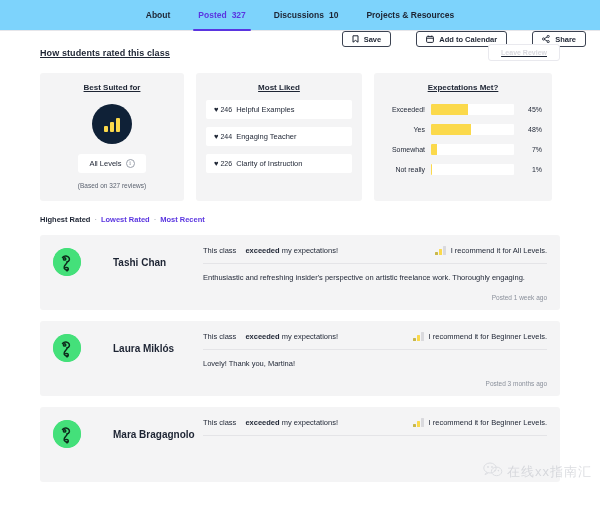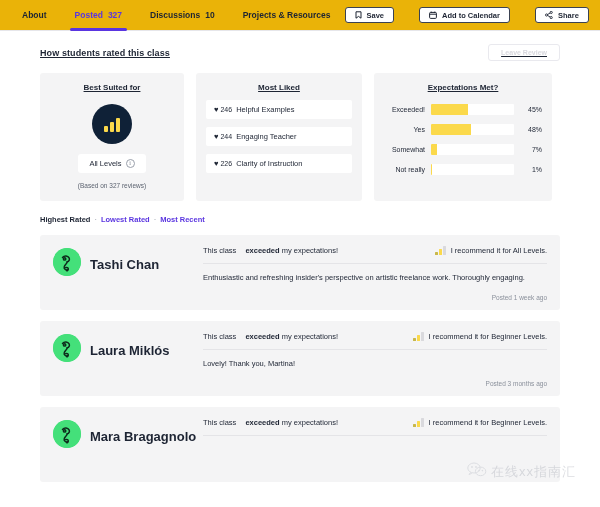--- a/index.html
+++ b/index.html
@@ -9,25 +9,26 @@
     font-family: "Liberation Sans", sans-serif;
     color: #1d2433;
     overflow: hidden;
   }
   #root { position: relative; width: 600px; height: 507px; }
 
   
   .topnav {
     position: relative;
     height: 31px;
-    background: #eab308;
+    background: #7dd3fc;
     display: flex;
     align-items: center;
     padding: 0 8px 0 8px;
     border-bottom: 1px solid #e6e6ea;
+    flex-direction: column;
   }
   .tabs { display: flex; align-items: center; height: 31px; }
   .tab {
     position: relative;
     display: flex; align-items: baseline; gap: 5px;
     font-size: 8.5px; font-weight: bold;
     color: #1d2433;
     padding: 0 14px;
     height: 31px;
     line-height: 31px;
@@ -145,40 +146,40 @@
     min-height: 75px;
   }
   .rv-left { width: 150px; display: flex; align-items: flex-start; gap: 9px; padding-top: 2px; }
   .avatar {
     width: 28px; height: 28px; border-radius: 50%;
     background: #44e07a;
     flex: 0 0 28px;
     overflow: hidden;
     position: relative;
   }
-  .rv-name { font-size: 13px; font-weight: bold; color: #1d2433; padding-top: 9px; }
+  .rv-name { font-size: 10px; font-weight: bold; color: #1d2433; padding-top: 9px; margin-left: 23px; }
   .rv-right { flex: 1; }
   .rv-top {
     display: flex; align-items: center;
     border-bottom: 1px solid #e4e4e7;
     padding-bottom: 8px;
   }
   .rv-exp { font-size: 7.5px; color: #1d2433; }
   .rv-exp b { font-weight: bold; margin-left: 7px; }
   .rv-rec { margin-left: auto; display: flex; align-items: center; gap: 5px; font-size: 7.5px; color: #1d2433; }
   .rv-rec b { font-weight: normal; }
   .minibars { display: flex; align-items: flex-end; gap: 1.5px; height: 9px; }
   .minibars i { display:block; width: 2.5px; border-radius: .5px; }
   .rv-body { font-size: 7.5px; color: #1d2433; padding-top: 9px; line-height: 1.35; }
   .rv-posted { text-align: right; font-size: 6.5px; color: #8a909b; margin-top: 11px; }
 
   
   .watermark {
     position: absolute;
-    right: 24px; top: 462px;
+    right: 8px; top: 462px;
     display: flex; align-items: center; gap: 4px;
     opacity: .5;
     pointer-events: none;
   }
   .wm-text { font-size: 13px; color: #b9bcc4; letter-spacing: 1px; }
 </style>
 </head>
 <body>
 
 <div id="root">

